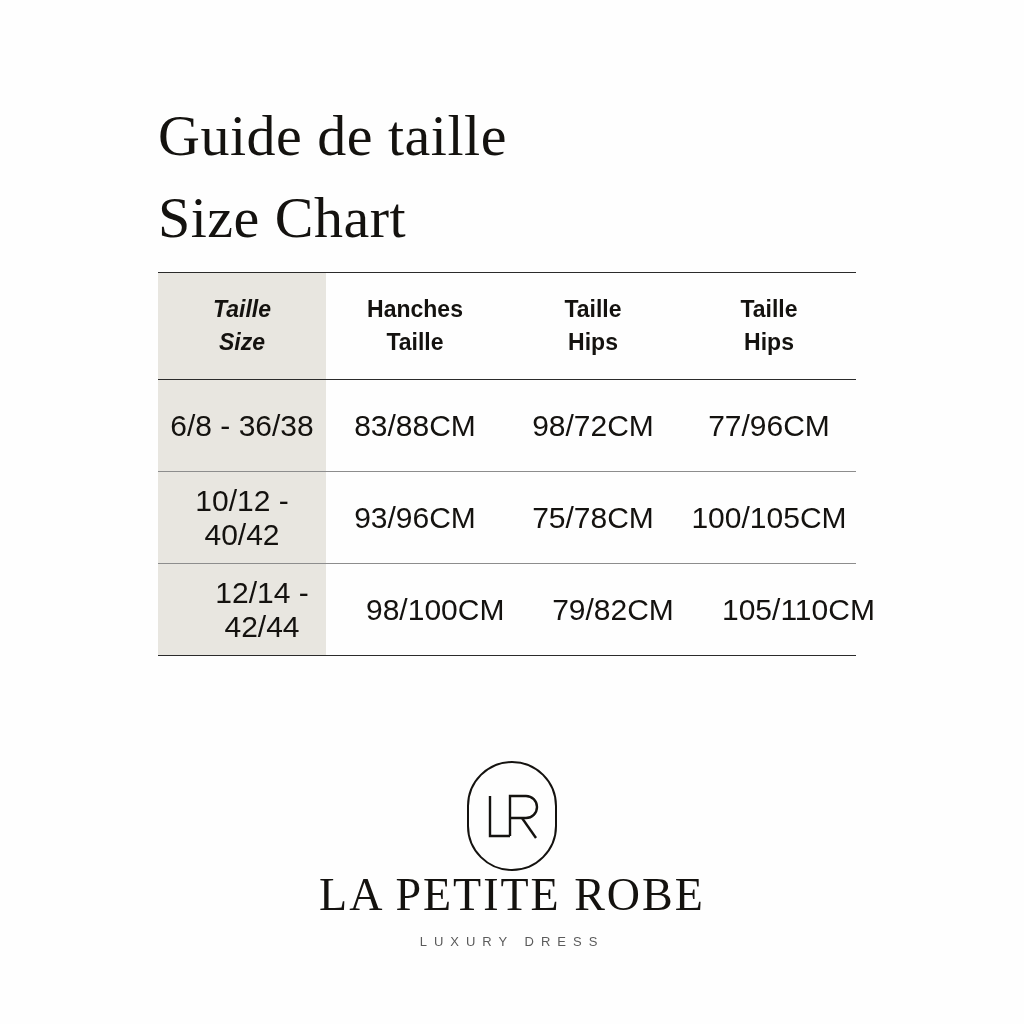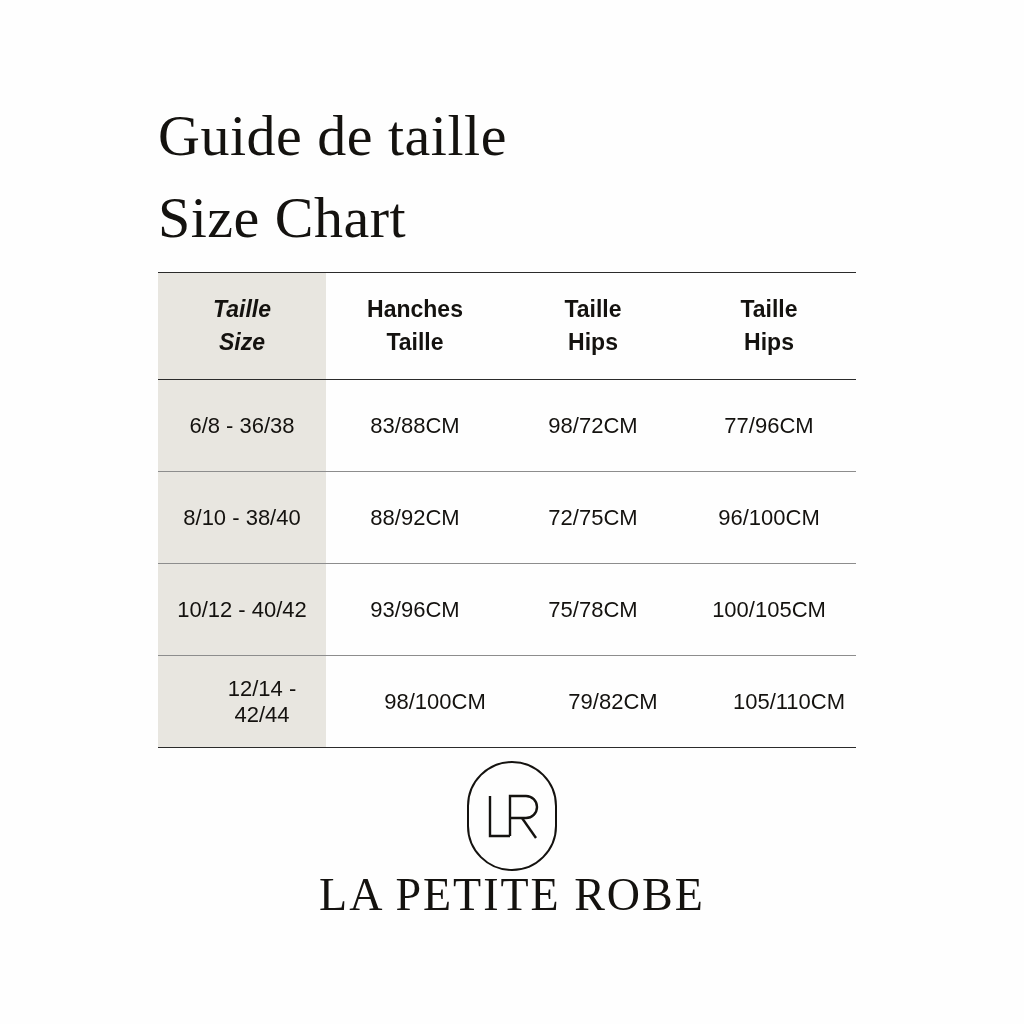--- a/index.html
+++ b/index.html
@@ -65,21 +65,21 @@
     border-top: 1.5px solid #2b2b2b;
     border-bottom: 1.5px solid #2b2b2b;
     color: #14120f;
   }
   thead th.first-col {
     background: #e8e6e0;
     font-style: italic;
   }
   tbody td {
     height: 91px;
-    font-size: 22px;
+    font-size: 30px;
     font-weight: 400;
     color: #14120f;
     border-bottom: 1.2px solid #8d8d8d;
   }
   tbody tr:last-child td {
     border-bottom: 1.5px solid #2b2b2b;
     padding-left: 40px;
   }
   tbody td.first-col {
     background: #e8e6e0;
@@ -154,26 +154,20 @@
         </tr>
       </thead>
       <tbody>
         <tr>
           <td class="first-col">6/8 - 36/38</td>
           <td>83/88CM</td>
           <td>98/72CM</td>
           <td>77/96CM</td>
         </tr>
         <tr>
-          <td class="first-col">8/10 - 38/40</td>
-          <td>88/92CM</td>
-          <td>72/75CM</td>
-          <td>96/100CM</td>
-        </tr>
-        <tr>
           <td class="first-col">10/12 - 40/42</td>
           <td>93/96CM</td>
           <td>75/78CM</td>
           <td>100/105CM</td>
         </tr>
         <tr>
           <td class="first-col">12/14 - 42/44</td>
           <td>98/100CM</td>
           <td>79/82CM</td>
           <td>105/110CM</td>
@@ -185,15 +179,16 @@
   <div class="logo-area">
     <svg class="monogram" viewBox="0 0 92 112" aria-hidden="true">
       <rect x="2" y="2" width="88" height="108" rx="44" ry="44" fill="none" stroke="#14120f" stroke-width="2"></rect>
       <g fill="none" stroke="#14120f" stroke-width="2.4" stroke-linecap="butt">
         <path d="M24 36 L24 76 L44 76"></path>
         <path d="M44 76 L44 36 L60 36 A11 11 0 0 1 60 58 L44 58"></path>
         <path d="M56 58 L70 78"></path>
       </g>
     </svg>
     <div class="brand-name">LA PETITE ROBE</div>
+    <div class="brand-tagline">LUXURY DRESS</div>
   </div>
 
 </div>
 
 </body></html>

